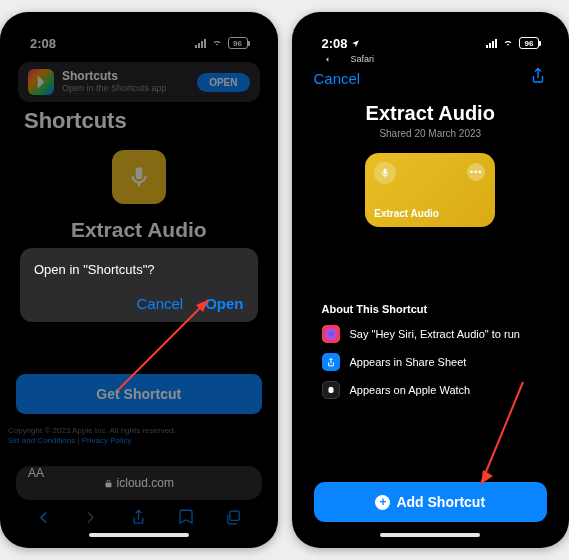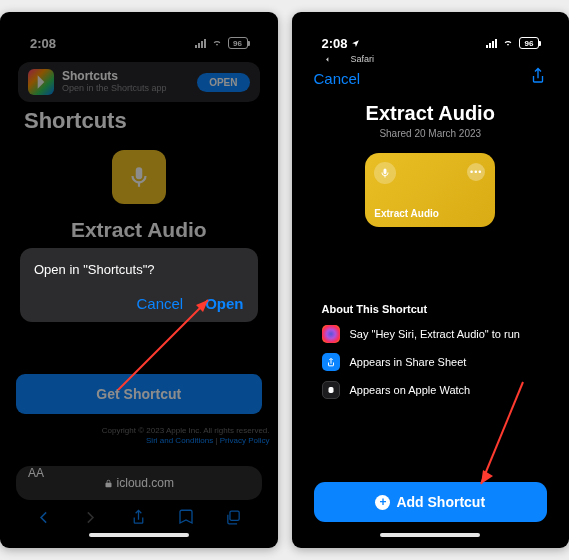--- a/index.html
+++ b/index.html
@@ -1,17 +1,17 @@
 <!DOCTYPE html>
 <html><head>
   <meta charset="utf-8">
   <style>
     *{margin:0;padding:0;box-sizing:border-box;font-family:-apple-system,BlinkMacSystemFont,"SF Pro Text",sans-serif;-webkit-font-smoothing:antialiased}
     body{background:#eee;width:569px;height:560px;display:flex;justify-content:center;align-items:center;gap:14px}
-    .phone{width:309px;height:536px;background:#000;border-radius:9px;padding:8px;position:relative;box-shadow:0 2px 10px rgba(0,0,0,.3)}
+    .phone{width:309px;height:536px;background:#000;border-radius:28px;padding:8px;position:relative;box-shadow:0 2px 10px rgba(0,0,0,.3)}
     .screen{width:100%;height:100%;background:#000;border-radius:36px;overflow:hidden;position:relative;color:#fff}
     .notch{position:absolute;top:14px;left:50%;transform:translateX(-50%);width:90px;height:26px;background:#000;border-radius:18px;z-index:50}
     .statusbar{display:flex;justify-content:space-between;align-items:center;padding:10px 22px 2px;font-size:13px;font-weight:600;color:#fff;height:38px}
     .sb-right{display:flex;align-items:center;gap:4px}
     .signal{display:inline-flex;align-items:flex-end;gap:1px;height:10px}
     .signal span{width:2px;background:#fff;display:inline-block}
     .signal span:nth-child(1){height:3px}.signal span:nth-child(2){height:5px}.signal span:nth-child(3){height:7px}.signal span:nth-child(4){height:9px}
     .wifi{width:14px;height:10px}
     .batt{border:1px solid #fff;border-radius:3px;padding:0 1px;font-size:8px;font-weight:700;display:inline-flex;align-items:center;height:12px;width:20px;justify-content:center;position:relative}
     .batt:after{content:'';position:absolute;right:-3px;top:3px;width:2px;height:5px;background:#fff;border-radius:0 1px 1px 0}
@@ -22,21 +22,21 @@
     .banner-text{flex:1;line-height:1.1}
     .banner-title{font-size:12px;font-weight:600;color:#fff}
     .banner-sub{font-size:9px;color:#8a8a8d}
     .open-pill{background:#0a84ff;color:#fff;font-size:10px;font-weight:700;padding:4px 12px;border-radius:11px}
     .page-title{font-size:22px;font-weight:700;padding:2px 16px 6px;color:#fff}
     .hero{text-align:center;padding:10px 0 6px}
     .app-tile{width:54px;height:54px;border-radius:12px;background:#f0c223;display:inline-flex;align-items:center;justify-content:center}
     .app-tile svg{width:26px;height:26px;fill:#fff}
     .hero h2{font-size:21px;font-weight:600;margin-top:14px;color:#fff}
     .big-btn{margin:6px 8px 0;background:#0a84ff;color:#fff;text-align:center;border-radius:9px;padding:12px;font-size:14px;font-weight:600}
-    .footer-copy{text-align:right;font-size:8px;color:#6a6a6d;margin-top:12px;line-height:1.3}
+    .footer-copy{text-align:left;font-size:8px;color:#6a6a6d;margin-top:12px;line-height:1.3}
     .footer-copy a{color:#0a84ff;text-decoration:none}
     .safari-bar{position:absolute;bottom:40px;left:8px;right:8px;background:#2b2b2d;border-radius:14px;height:34px;display:flex;justify-content:center;gap:6px}
     .safari-aa{position:absolute;left:12px;font-size:12px;color:#fff}
     .safari-url{font-size:12px;color:#fff;display:flex;align-items:center;gap:4px}
     .safari-toolbar{position:absolute;bottom:6px;left:0;right:0;height:34px;display:flex;justify-content:space-around;align-items:center;padding:0 12px}
     .safari-toolbar span{color:#0a84ff;display:flex;align-items:center;justify-content:center}
     .safari-toolbar .disabled{color:#555}
     .home-ind{position:absolute;bottom:3px;left:50%;transform:translateX(-50%);width:100px;height:4px;background:#fff;border-radius:3px;opacity:.9}
     
     .alert{position:absolute;left:12px;right:12px;top:228px;background:#2c2c2e;border-radius:12px;padding:14px 14px 10px;box-shadow:0 8px 30px rgba(0,0,0,.6);z-index:40}

